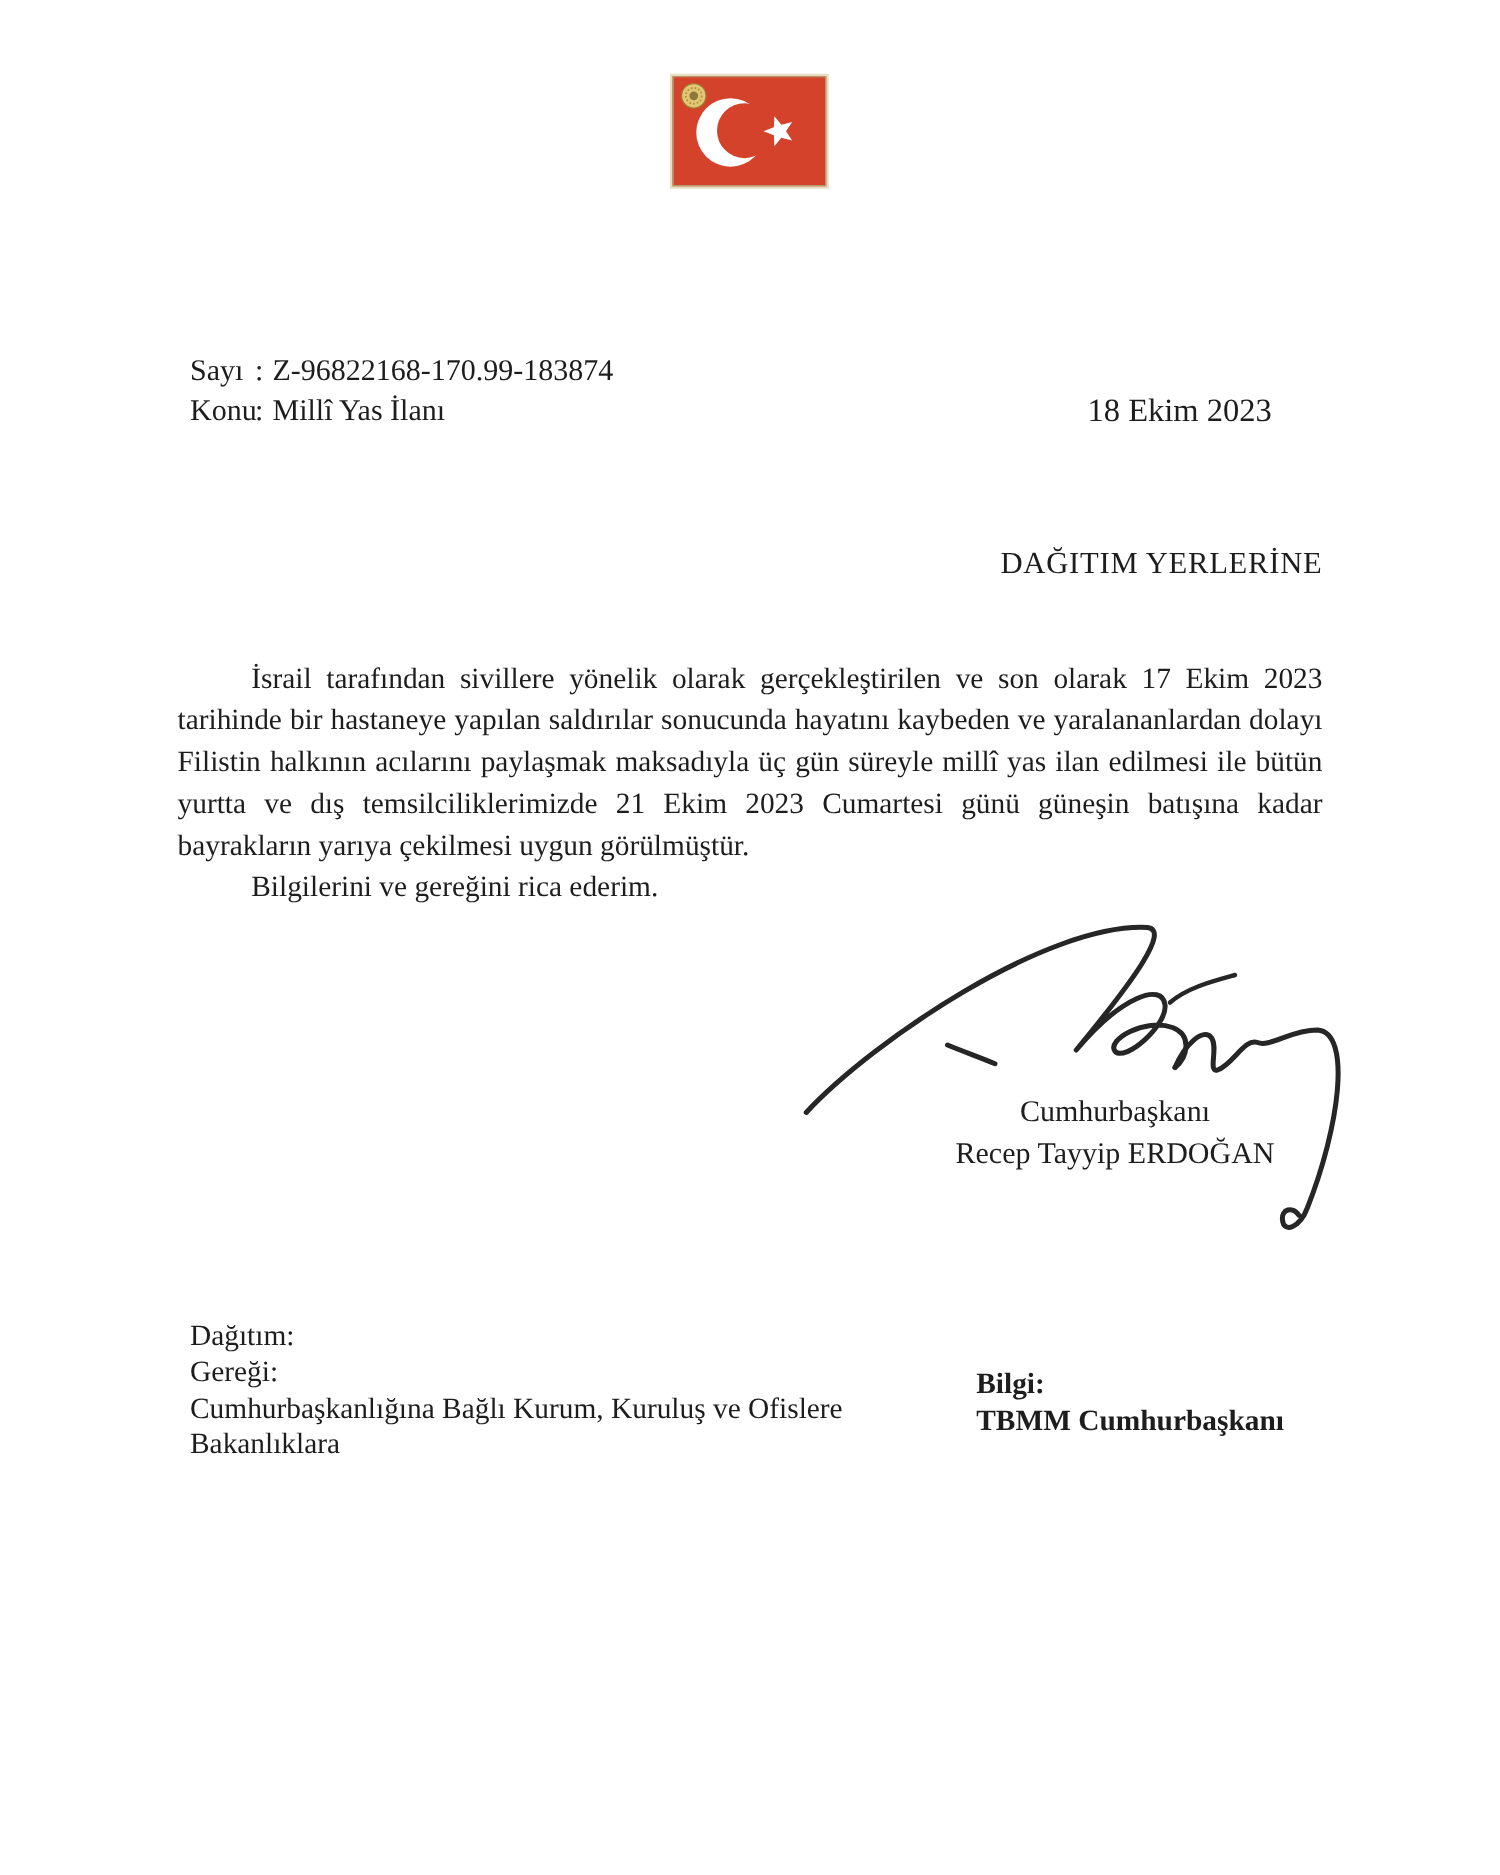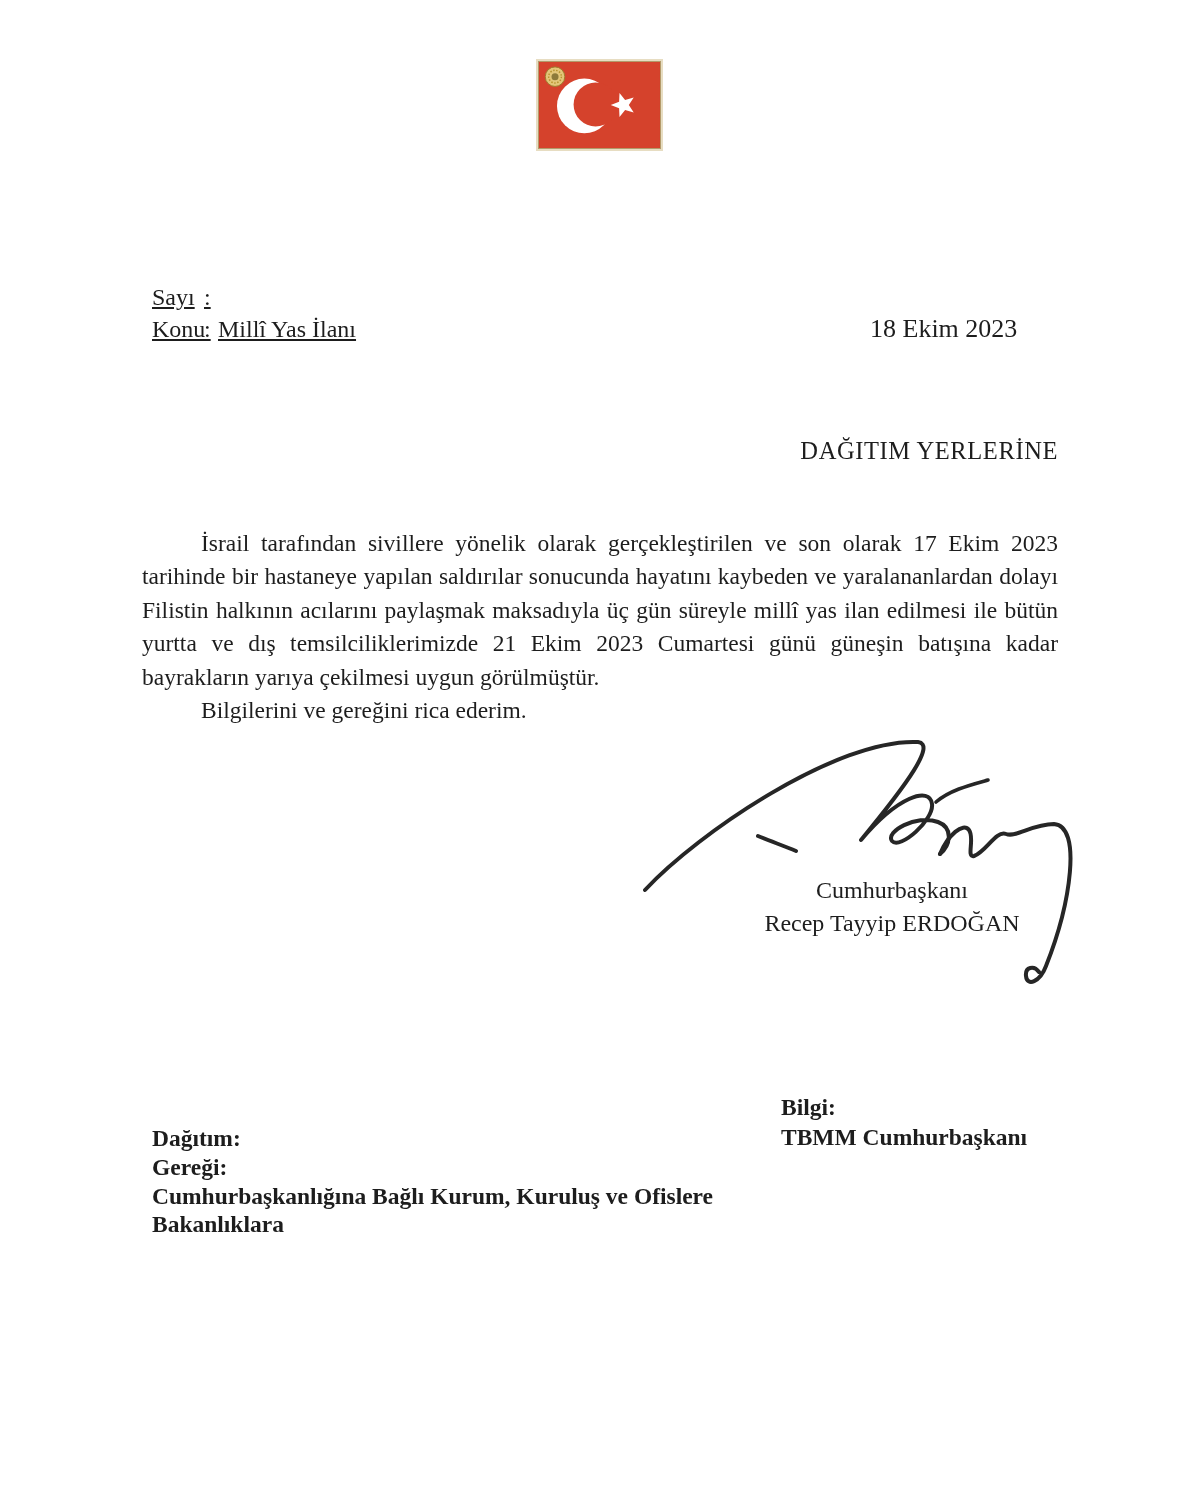--- a/index.html
+++ b/index.html
@@ -25,21 +25,20 @@
     box-shadow: 0 0 0 2px #e7ddc2;
   }
   .flag svg { display: block; width: 100%; height: 100%; }
 
   
   .ref-block {
     position: absolute;
     left: 152px; top: 281px;
     font-size: 24px;
     line-height: 32px;
-    text-decoration: underline;
   }
   .ref-row { display: flex; white-space: nowrap; }
   .ref-label { display: inline-block; width: 52px; }
   .ref-colon { display: inline-block; width: 14px; }
   .ref-value { display: inline-block; }
 
   .date {
     position: absolute;
     left: 870px; top: 281px;
     font-size: 26px;
@@ -80,25 +79,24 @@
     left: 742px; top: 874px;
     width: 300px;
     text-align: center;
     font-size: 24px;
     line-height: 33px;
   }
 
   
   .dist-block {
     position: absolute;
-    left: 152px; top: 1124px;
+    left: 152px; top: 1055px;
     font-size: 23.5px;
     line-height: 28.8px;
     white-space: nowrap;
-    font-weight: bold;
   }
   .info-block {
     position: absolute;
     left: 781px; top: 1092px;
     font-size: 23.5px;
     line-height: 30px;
     white-space: nowrap;
     font-weight: bold;
   }
 </style>
@@ -123,20 +121,21 @@
         <circle cx="16" cy="15" r="6.5" fill="none" stroke="#b8942f" stroke-width="1.5" stroke-dasharray="1.5 1.6"></circle>
         <circle cx="16" cy="15" r="3.6" fill="#8d7a3a"></circle>
       </g>
     </svg>
   </div>
 
   <div class="ref-block">
     <div class="ref-row">
       <span class="ref-label">Sayı</span>
       <span class="ref-colon">:</span>
+      <span class="ref-value">Z-96822168-170.99-183874</span>
     </div>
     <div class="ref-row">
       <span class="ref-label">Konu</span>
       <span class="ref-colon">:</span>
       <span class="ref-value">Millî Yas İlanı</span>
     </div>
   </div>
 
   <div class="date">18 Ekim 2023</div>
 

